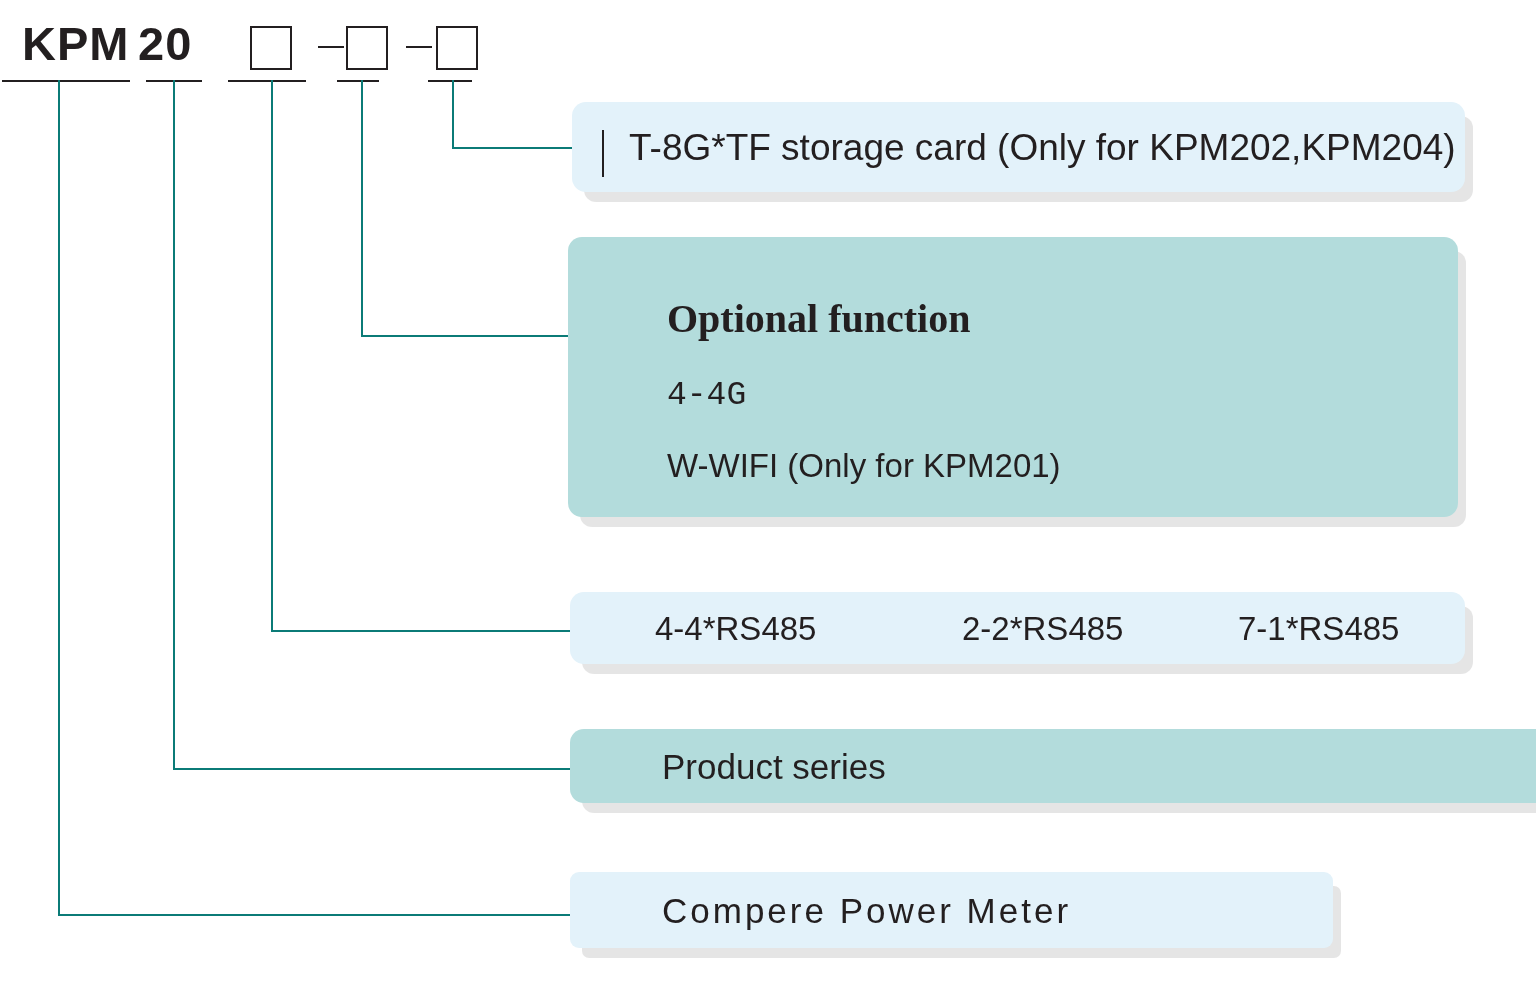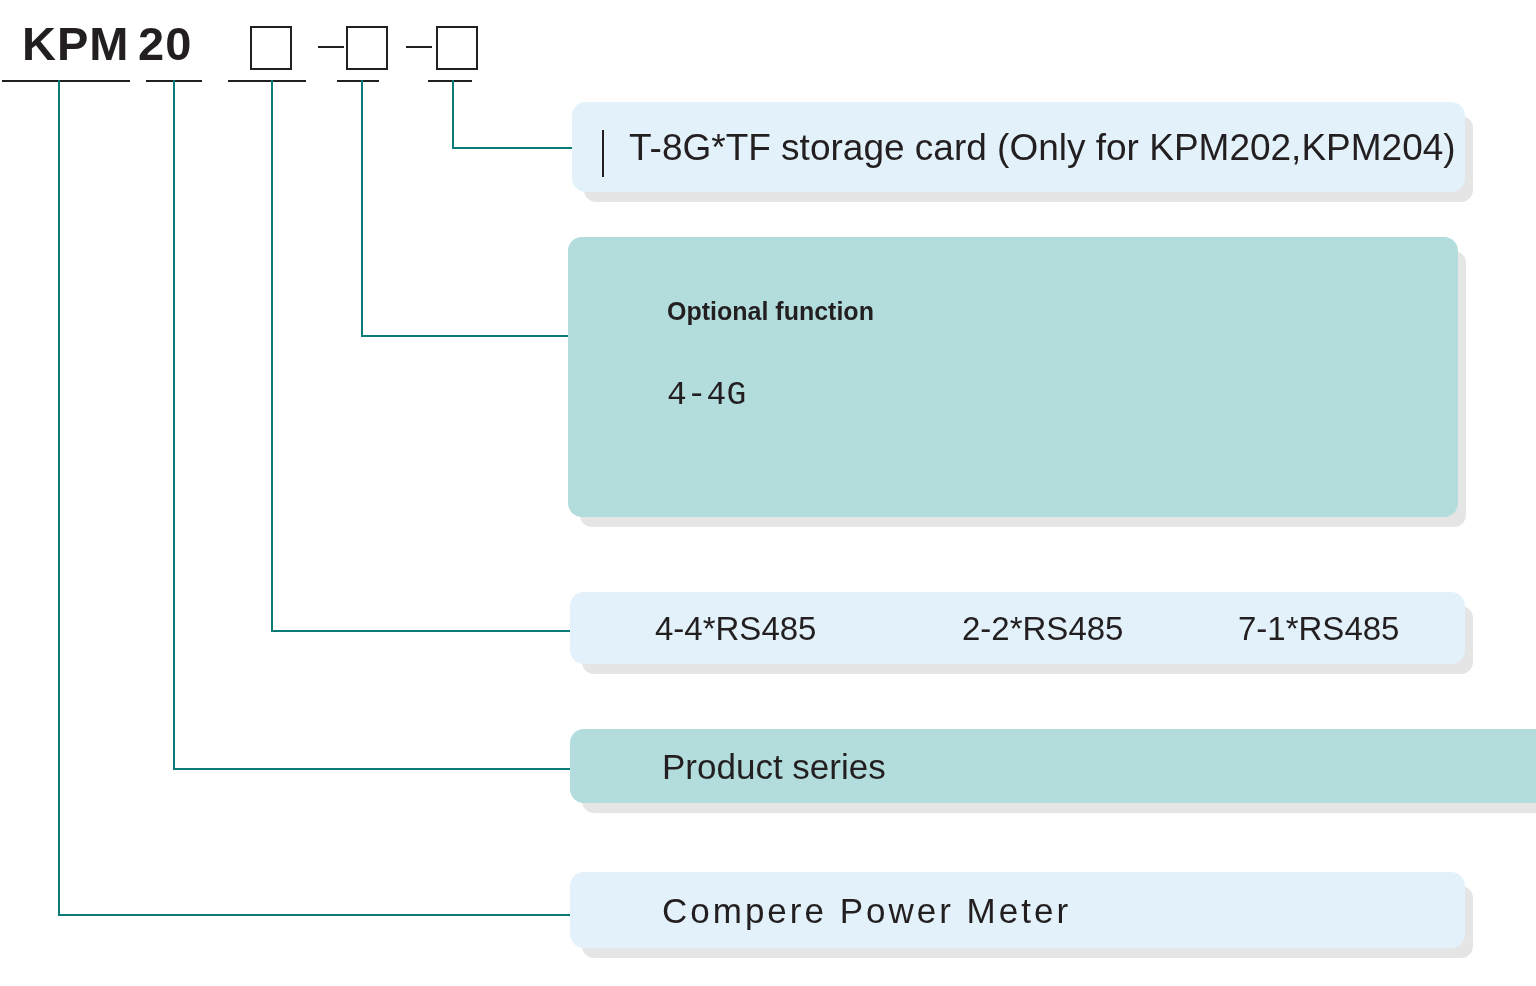--- a/index.html
+++ b/index.html
@@ -93,22 +93,23 @@
     left: 30px;
     top: 28px;
     width: 0;
     height: 47px;
     border-left: 2px solid #231f20;
   }
 
   .txt-optional-title {
     left: 74px;
     top: 62px;
-    font-size: 25px;
+    font-size: 40px;
     font-weight: bold;
+    font-family: Liberation Serif, serif;
   }
   .txt-4g {
     left: 74px;
     top: 142px;
     font-size: 33px;
     font-family: Liberation Mono, monospace;
   }
   .txt-wifi {
     left: 74px;
     top: 212px;
@@ -179,29 +180,30 @@
   <div class="ln-h" style="left:58px; top:914px; width:514px;"></div>
 
   <div class="box blue" style="left:572px; top:102px; width:893px; height:90px;">
     <span class="caret"></span>
     <div class="box-line txt-tf">T-8G*TF storage card (Only for KPM202,KPM204)</div>
   </div>
 
   <div class="box green" style="left:568px; top:237px; width:890px; height:280px;">
     <div class="box-line txt-optional-title">Optional function</div>
     <div class="box-line txt-4g">4-4G</div>
+    <div class="box-line txt-wifi">W-WIFI (Only for KPM201)</div>
   </div>
 
   <div class="box blue" style="left:570px; top:592px; width:895px; height:72px;">
     <div class="box-line txt-rs rs-a">4-4*RS485</div>
     <div class="box-line txt-rs rs-b">2-2*RS485</div>
     <div class="box-line txt-rs rs-c">7-1*RS485</div>
   </div>
 
   <div class="box green" style="left:570px; top:729px; width:1014px; height:74px;">
     <div class="box-line txt-series">Product series</div>
   </div>
 
-  <div class="box blue" style="left:570px; top:872px; width:895px; height:76px;">
+  <div class="box blue" style="left:570px; top:872px; width:763px; height:76px;border-radius:9px;">
     <div class="box-line txt-compere">Compere  Power  Meter</div>
   </div>
 
 </div>
 
 </body></html>

